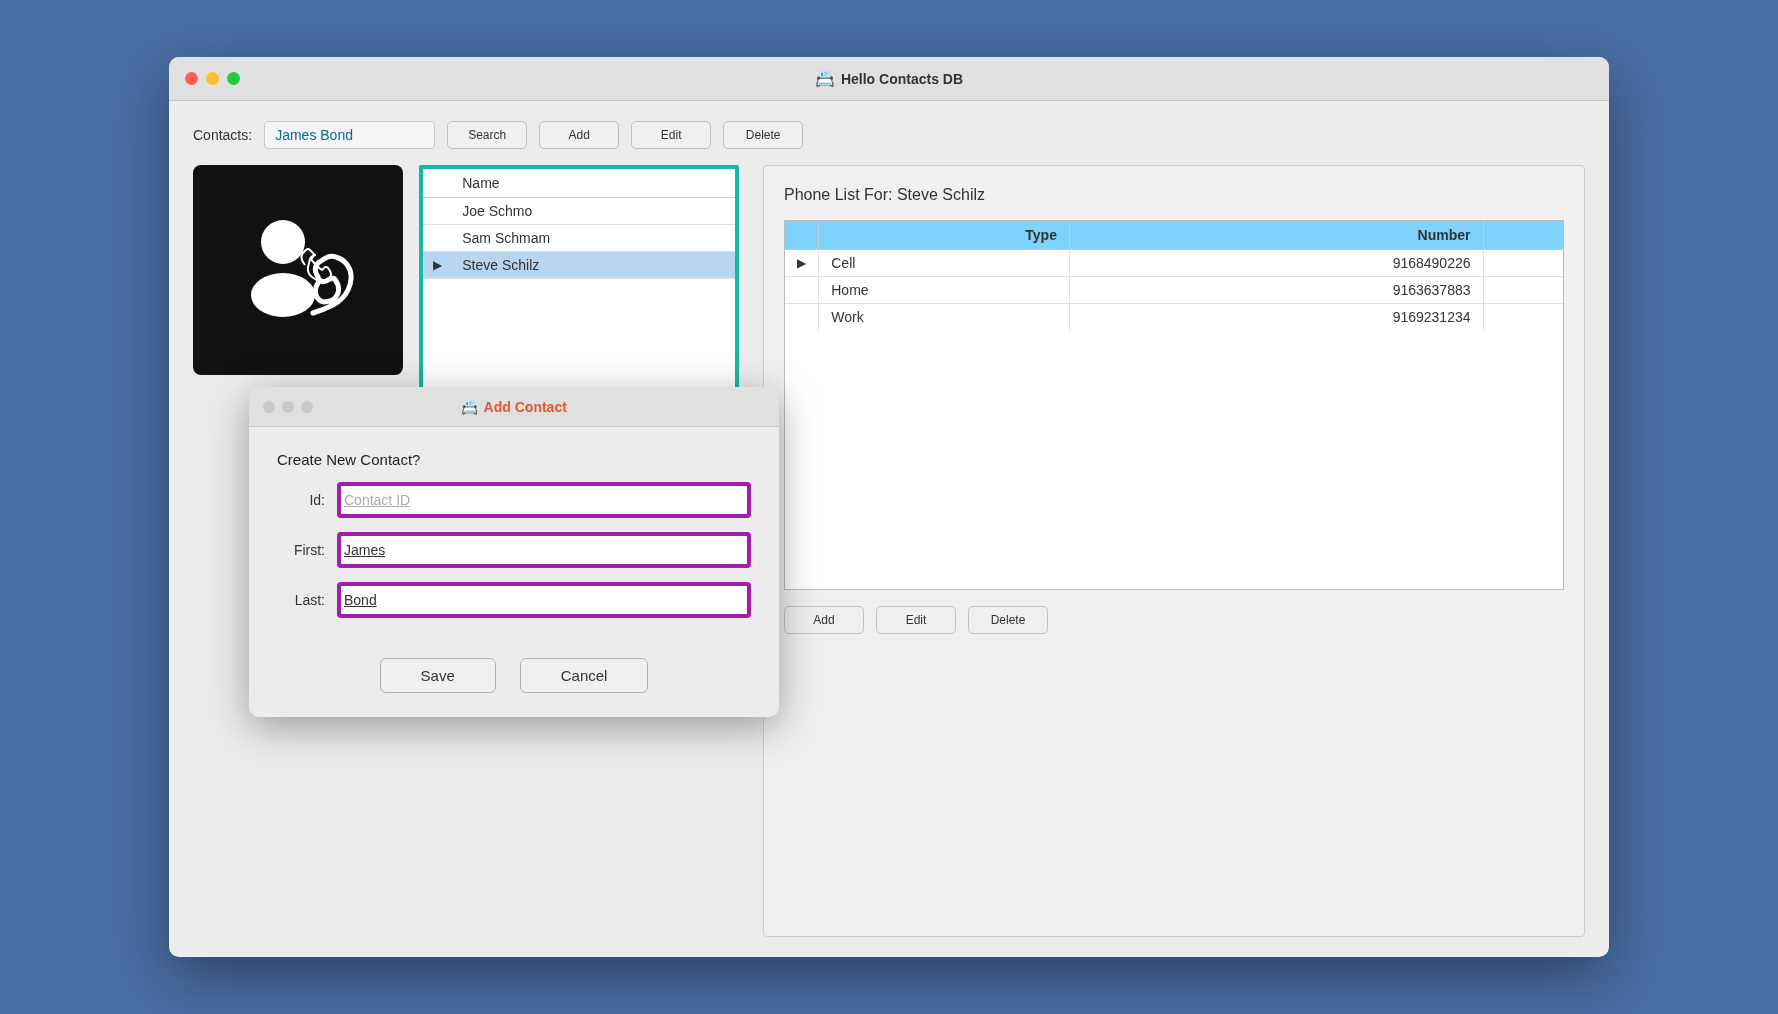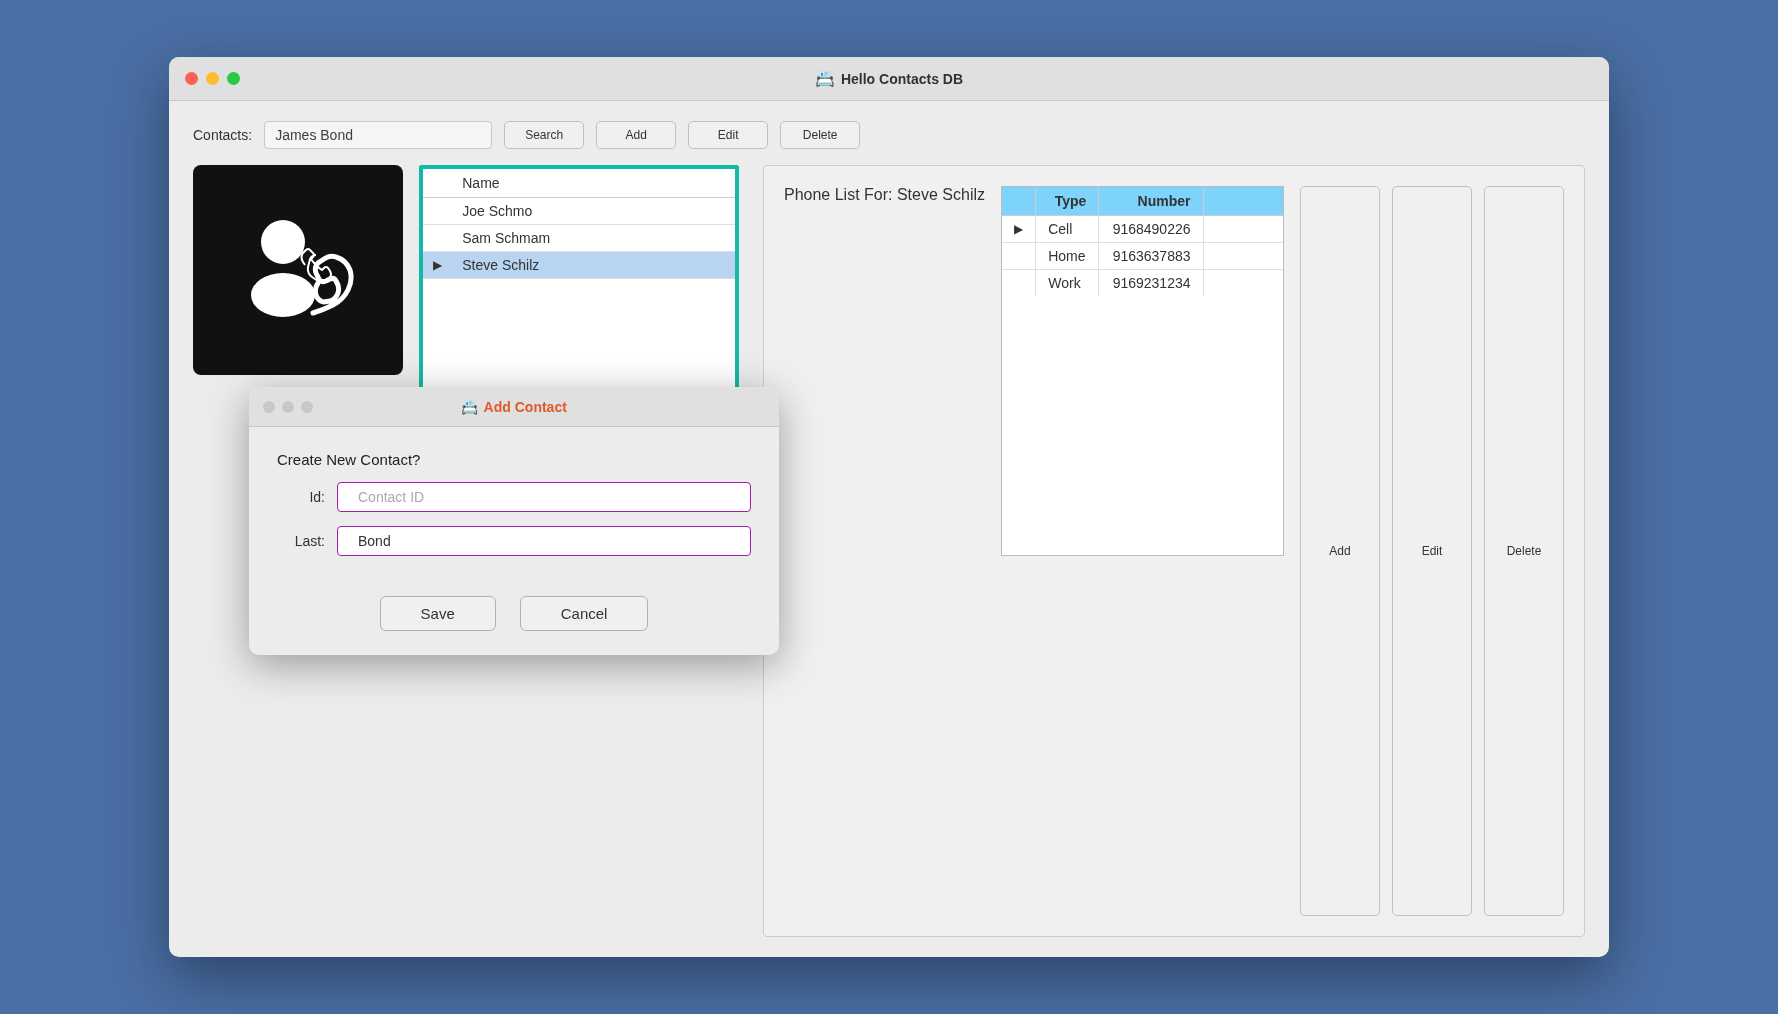--- a/index.html
+++ b/index.html
@@ -90,22 +90,22 @@
       color: #333;
       font-weight: 500;
     }
 
     .contact-input {
       background: #f5f5f5;
       border: 1px solid #c8c8c8;
       border-radius: 4px;
       padding: 5px 10px;
       font-size: 14px;
-      color: #404040;
-      width: 228px;
+      color: #0369a1;
+      width: 171px;
     }
 
     .toolbar-btn {
       background: #f0f0f0;
       border: 1px solid #c0c0c0;
       border-radius: 5px;
       padding: 6px 4px;
       font-size: 12px;
       color: #333;
       cursor: pointer;
@@ -186,21 +186,21 @@
     }
 
     
     .right-panel {
       flex: 1;
       background: #f0f0f0;
       border: 1px solid #ccc;
       border-radius: 4px;
       padding: 20px;
       display: flex;
-      flex-direction: row;
+      flex-direction: column;
       gap: 16px;
     }
 
     .phone-list-title {
       font-size: 16px;
       font-weight: 500;
       color: #333;
     }
 
     .phone-table-wrap {
@@ -327,26 +327,27 @@
     .dialog-field-label {
       font-size: 14px;
       color: #333;
       width: 48px;
       text-align: right;
       font-weight: 500;
     }
 
     .dialog-field-input {
       flex: 1;
-      border: 1px solid #a21caf;
+      border: 4px solid #a21caf;
       border-radius: 4px;
-      padding: 6px 20px;
+      padding: 6px 3px;
       font-size: 14px;
       background: white;
       color: #333;
+      text-decoration: underline;
     }
 
     .dialog-field-input::placeholder {
       color: #aaa;
     }
 
     .dialog-field-input.placeholder-only {
       color: #aaa;
     }
 
@@ -504,20 +505,24 @@
       </div>
 
       <div class="dialog-body">
         <div class="dialog-subtitle">Create New Contact?</div>
 
         <div class="dialog-field">
           <span class="dialog-field-label">Id:</span>
           <input class="dialog-field-input placeholder-only" type="text" placeholder="Contact ID" style="">
         </div>
 
+        <div class="dialog-field">
+          <span class="dialog-field-label">First:</span>
+          <input class="dialog-field-input" type="text" value="James" style="">
+        </div>
 
         <div class="dialog-field">
           <span class="dialog-field-label">Last:</span>
           <input class="dialog-field-input" type="text" value="Bond" style="">
         </div>
       </div>
 
       <div class="dialog-buttons">
         <button class="dialog-btn">Save</button>
         <button class="dialog-btn">Cancel</button>

